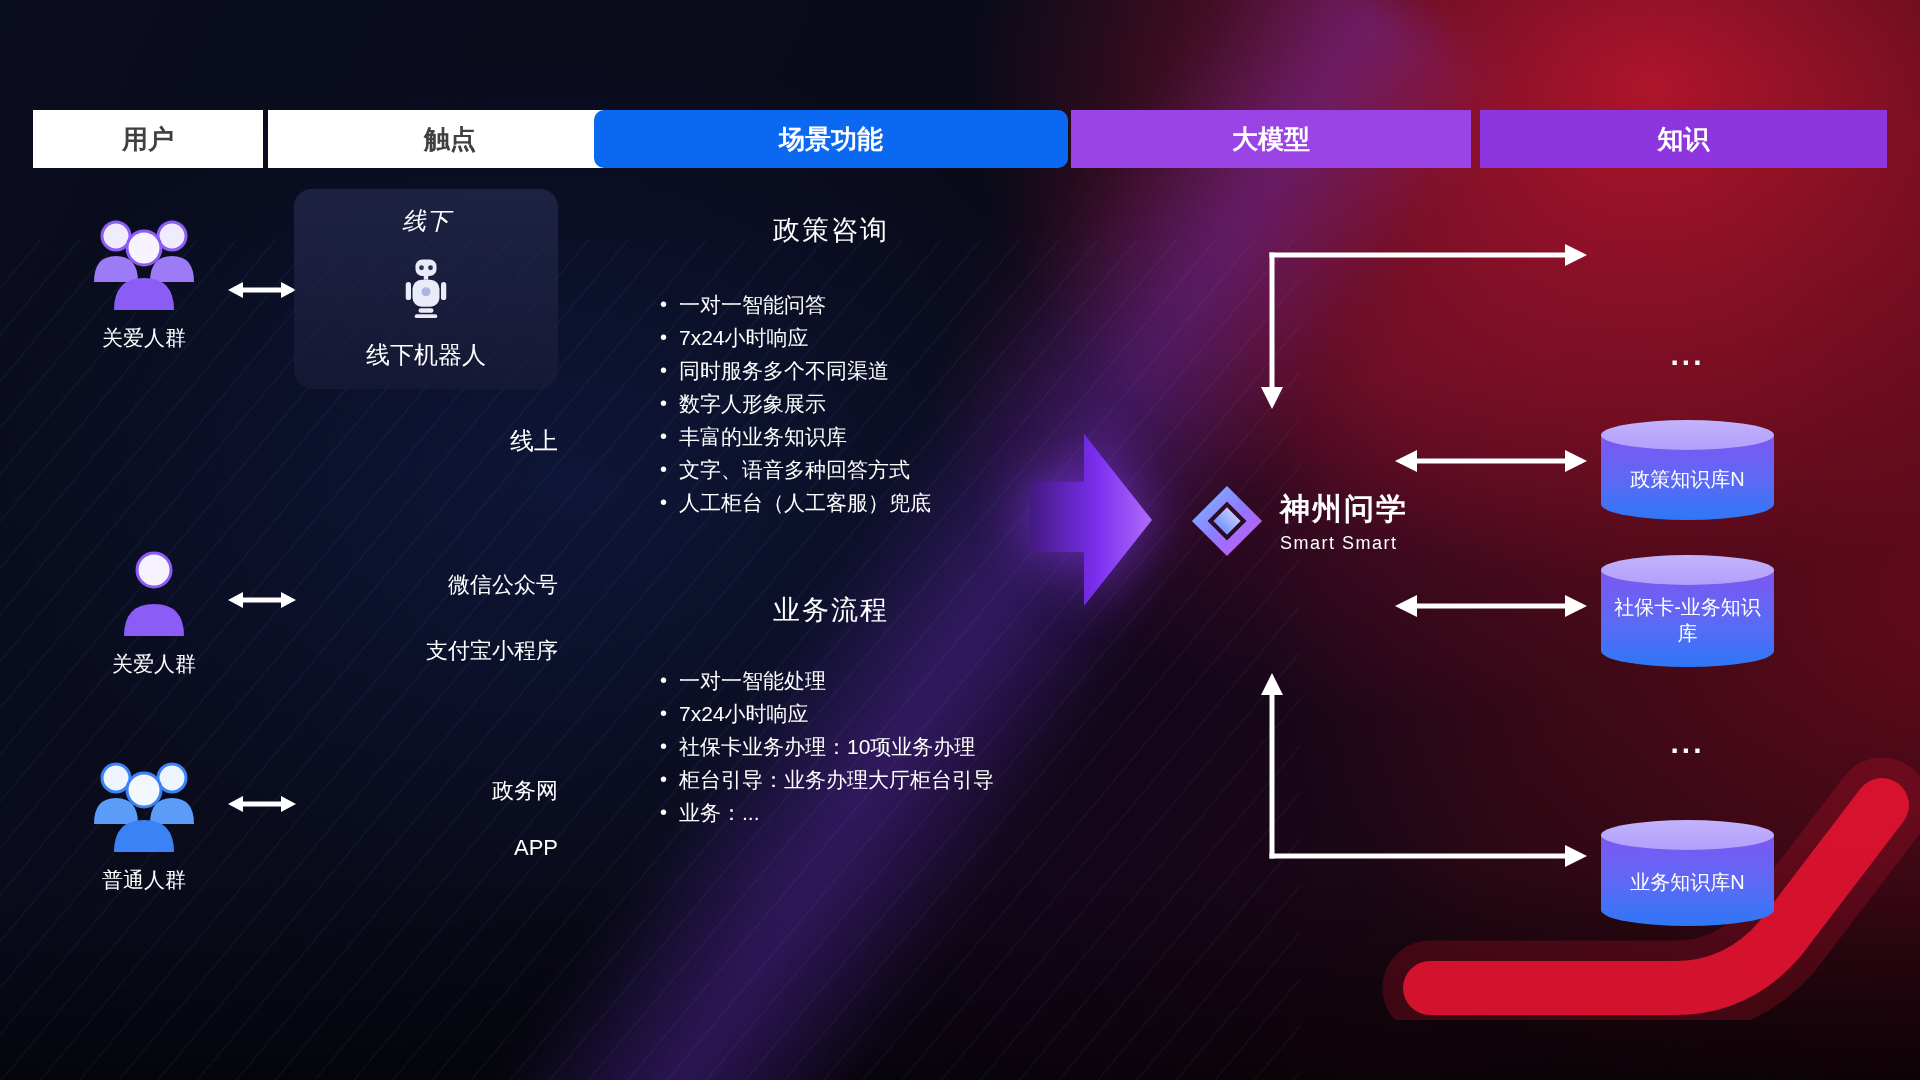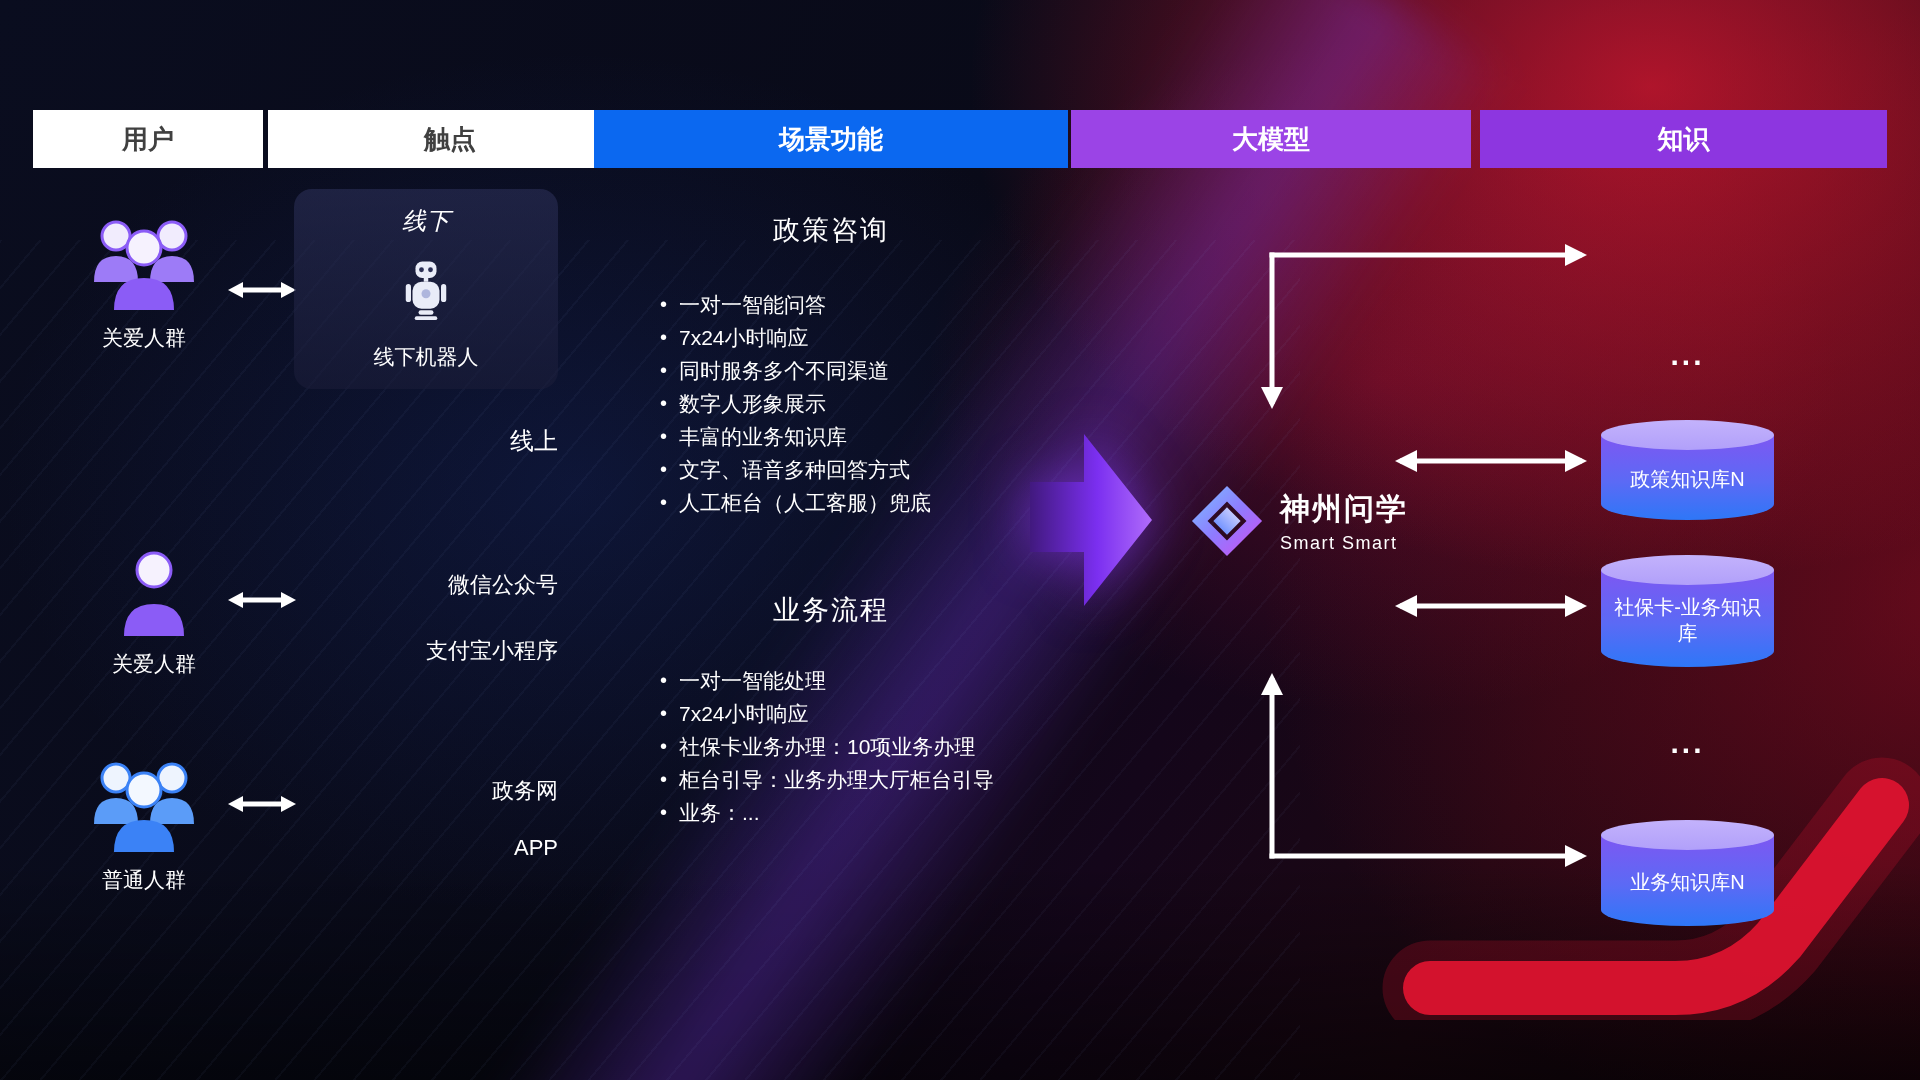--- a/index.html
+++ b/index.html
@@ -23,34 +23,34 @@
   .beam{position:absolute;left:840px;top:-120px;width:300px;height:1450px;
     transform:rotate(33deg);background:linear-gradient(90deg,transparent,rgba(124,58,237,0.33),transparent);
     filter:blur(18px);}
   .streaks{position:absolute;left:0;top:240px;width:1300px;height:840px;opacity:.8;
     background:repeating-linear-gradient(130deg, rgba(150,180,255,0.05) 0px, rgba(150,180,255,0.05) 2px, transparent 2px, transparent 30px);}
   .swoosh{position:absolute;left:1370px;top:730px;width:550px;height:290px;}
 
   .hdr{position:absolute;top:110px;height:58px;display:flex;align-items:center;justify-content:center;
     font-size:26px;font-weight:bold;}
   .hdr-white{background:#ffffff;color:#404040;}
-  .hdr-scene{background:var(--scene_header,#0b68f0);color:#fff;}
+  .hdr-scene{background:var(--scene_header,#0b68f0);color:#fff;border-radius:10px;}
   .hdr-model{background:var(--model_header,#9b44e6);color:#fff;}
   .hdr-knowledge{background:var(--knowledge_header,#8d36e0);color:#fff;}
 
   .u-wrap{position:absolute;display:flex;flex-direction:column;align-items:center;gap:10px;}
   .u-label{font-size:21px;color:#fff;}
   .darrow{position:absolute;width:72px;height:32px;}
 
   .offline-box{position:absolute;left:294px;top:189px;width:264px;height:200px;border-radius:18px;
     background:linear-gradient(180deg, rgba(46,50,92,0.55), rgba(26,28,56,0.6));
     display:flex;flex-direction:column;align-items:center;justify-content:space-between;
     padding:16px 0 18px 0;box-sizing:border-box;}
   .ob-title{font-size:24px;font-style:italic;}
-  .ob-label{font-size:21px;}
+  .ob-label{font-size:24px;}
   .touch-item{position:absolute;left:294px;width:264px;text-align:right;font-size:22px;color:#fff;}
   .t-big{font-size:24px;}
 
   .scene-title{position:absolute;left:594px;width:474px;text-align:center;font-size:27px;
     letter-spacing:2px;color:#fff;}
   .scene-list{position:absolute;left:660px;margin:0;padding:0;list-style:none;}
   .scene-list li{height:33px;display:flex;align-items:center;font-size:21px;color:#fff;white-space:nowrap;}
   .scene-list li::before{content:"•";margin-right:12px;font-size:20px;}
 
   .flow-arrow{position:absolute;left:1030px;top:428px;width:126px;height:184px;

